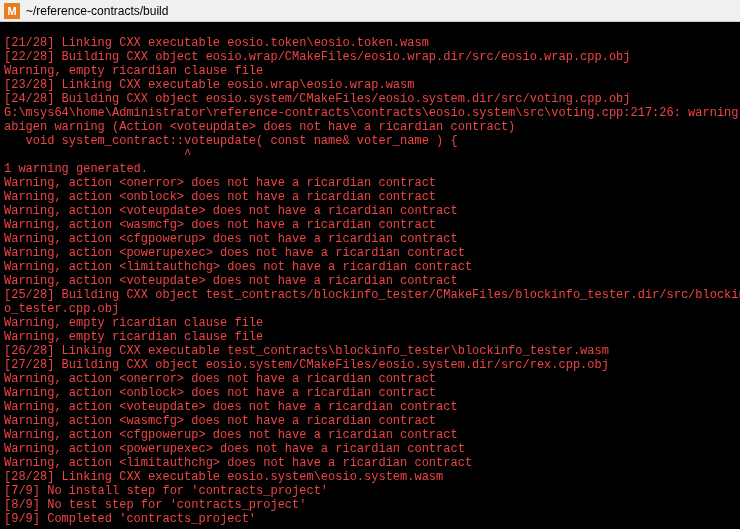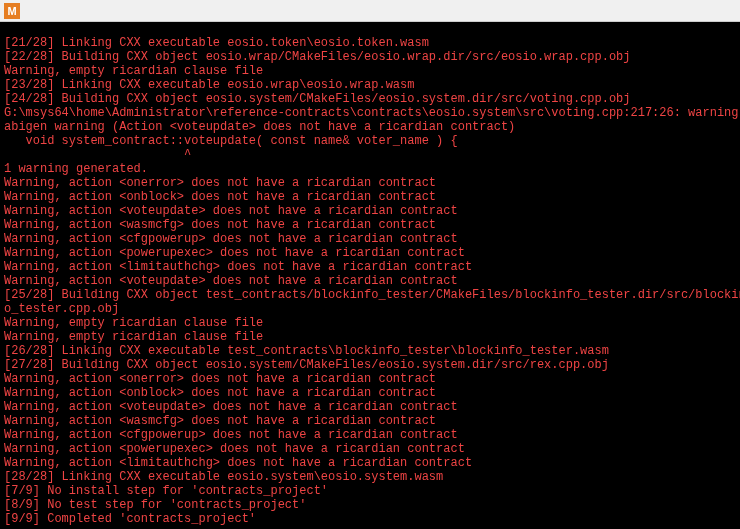--- a/index.html
+++ b/index.html
@@ -45,15 +45,16 @@
       white-space: pre;
       overflow: hidden;
     }
     .line { white-space: pre; }
   </style>
 </head>
 <body>
 
 <div class="title-bar">
   <div class="app-icon">M</div>
+  <div class="title-text">~/reference-contracts/build</div>
 </div>
 
 <div class="terminal" id="terminal-container"><div class="line">[21/28] Linking CXX executable eosio.token\eosio.token.wasm</div><div class="line">[22/28] Building CXX object eosio.wrap/CMakeFiles/eosio.wrap.dir/src/eosio.wrap.cpp.obj</div><div class="line">Warning, empty ricardian clause file</div><div class="line">[23/28] Linking CXX executable eosio.wrap\eosio.wrap.wasm</div><div class="line">[24/28] Building CXX object eosio.system/CMakeFiles/eosio.system.dir/src/voting.cpp.obj</div><div class="line">G:\msys64\home\Administrator\reference-contracts\contracts\eosio.system\src\voting.cpp:217:26: warning:</div><div class="line">abigen warning (Action &lt;voteupdate&gt; does not have a ricardian contract)</div><div class="line">   void system_contract::voteupdate( const name&amp; voter_name ) {</div><div class="line">                         ^</div><div class="line">1 warning generated.</div><div class="line">Warning, action &lt;onerror&gt; does not have a ricardian contract</div><div class="line">Warning, action &lt;onblock&gt; does not have a ricardian contract</div><div class="line">Warning, action &lt;voteupdate&gt; does not have a ricardian contract</div><div class="line">Warning, action &lt;wasmcfg&gt; does not have a ricardian contract</div><div class="line">Warning, action &lt;cfgpowerup&gt; does not have a ricardian contract</div><div class="line">Warning, action &lt;powerupexec&gt; does not have a ricardian contract</div><div class="line">Warning, action &lt;limitauthchg&gt; does not have a ricardian contract</div><div class="line">Warning, action &lt;voteupdate&gt; does not have a ricardian contract</div><div class="line">[25/28] Building CXX object test_contracts/blockinfo_tester/CMakeFiles/blockinfo_tester.dir/src/blockinf</div><div class="line">o_tester.cpp.obj</div><div class="line">Warning, empty ricardian clause file</div><div class="line">Warning, empty ricardian clause file</div><div class="line">[26/28] Linking CXX executable test_contracts\blockinfo_tester\blockinfo_tester.wasm</div><div class="line">[27/28] Building CXX object eosio.system/CMakeFiles/eosio.system.dir/src/rex.cpp.obj</div><div class="line">Warning, action &lt;onerror&gt; does not have a ricardian contract</div><div class="line">Warning, action &lt;onblock&gt; does not have a ricardian contract</div><div class="line">Warning, action &lt;voteupdate&gt; does not have a ricardian contract</div><div class="line">Warning, action &lt;wasmcfg&gt; does not have a ricardian contract</div><div class="line">Warning, action &lt;cfgpowerup&gt; does not have a ricardian contract</div><div class="line">Warning, action &lt;powerupexec&gt; does not have a ricardian contract</div><div class="line">Warning, action &lt;limitauthchg&gt; does not have a ricardian contract</div><div class="line">[28/28] Linking CXX executable eosio.system\eosio.system.wasm</div><div class="line">[7/9] No install step for 'contracts_project'</div><div class="line">[8/9] No test step for 'contracts_project'</div><div class="line">[9/9] Completed 'contracts_project'</div></div>
 
 </body></html>

